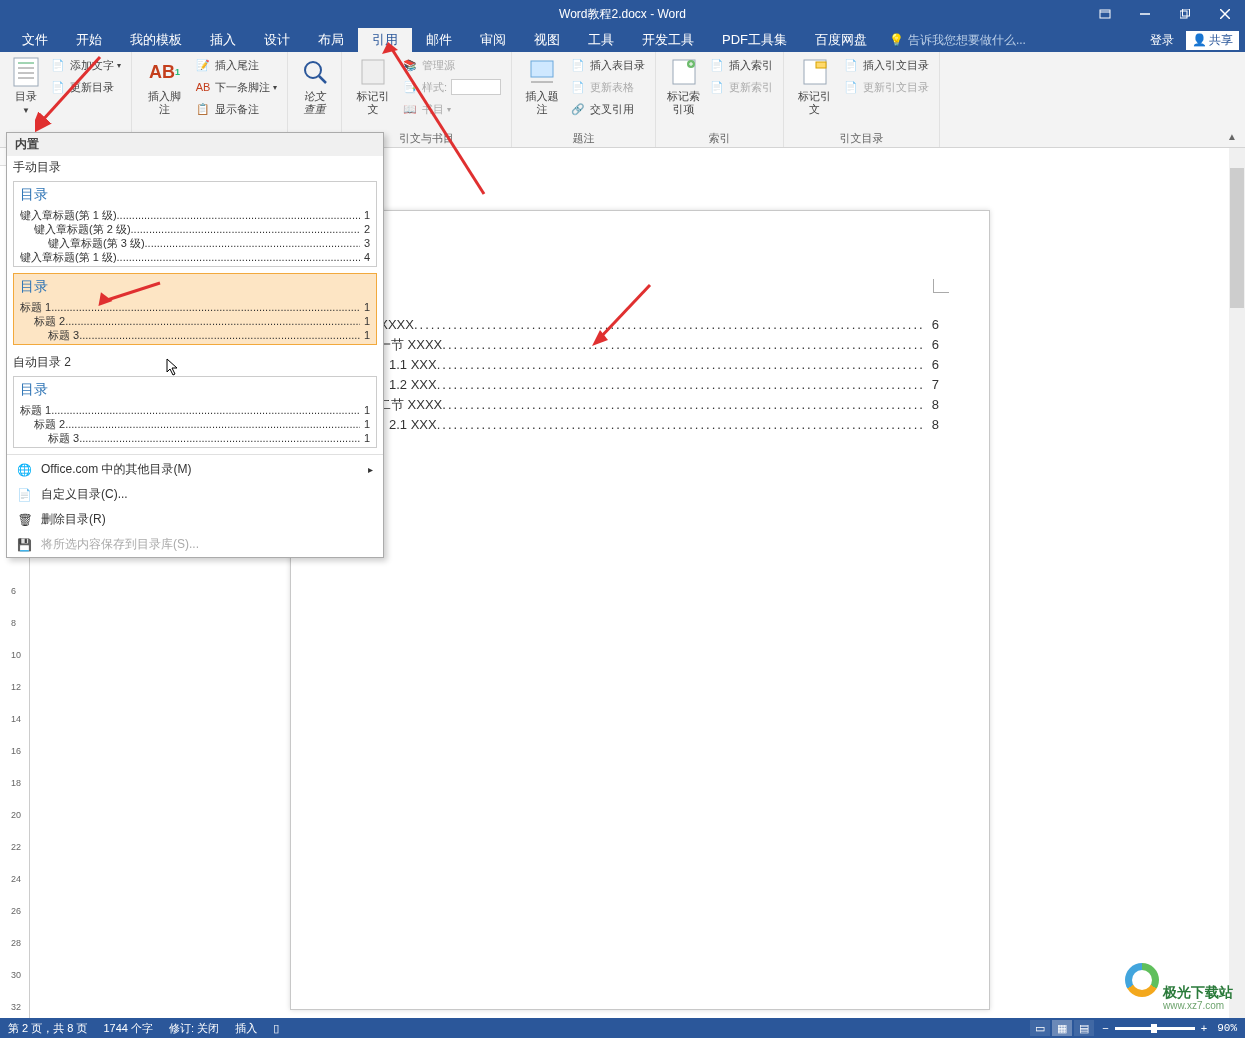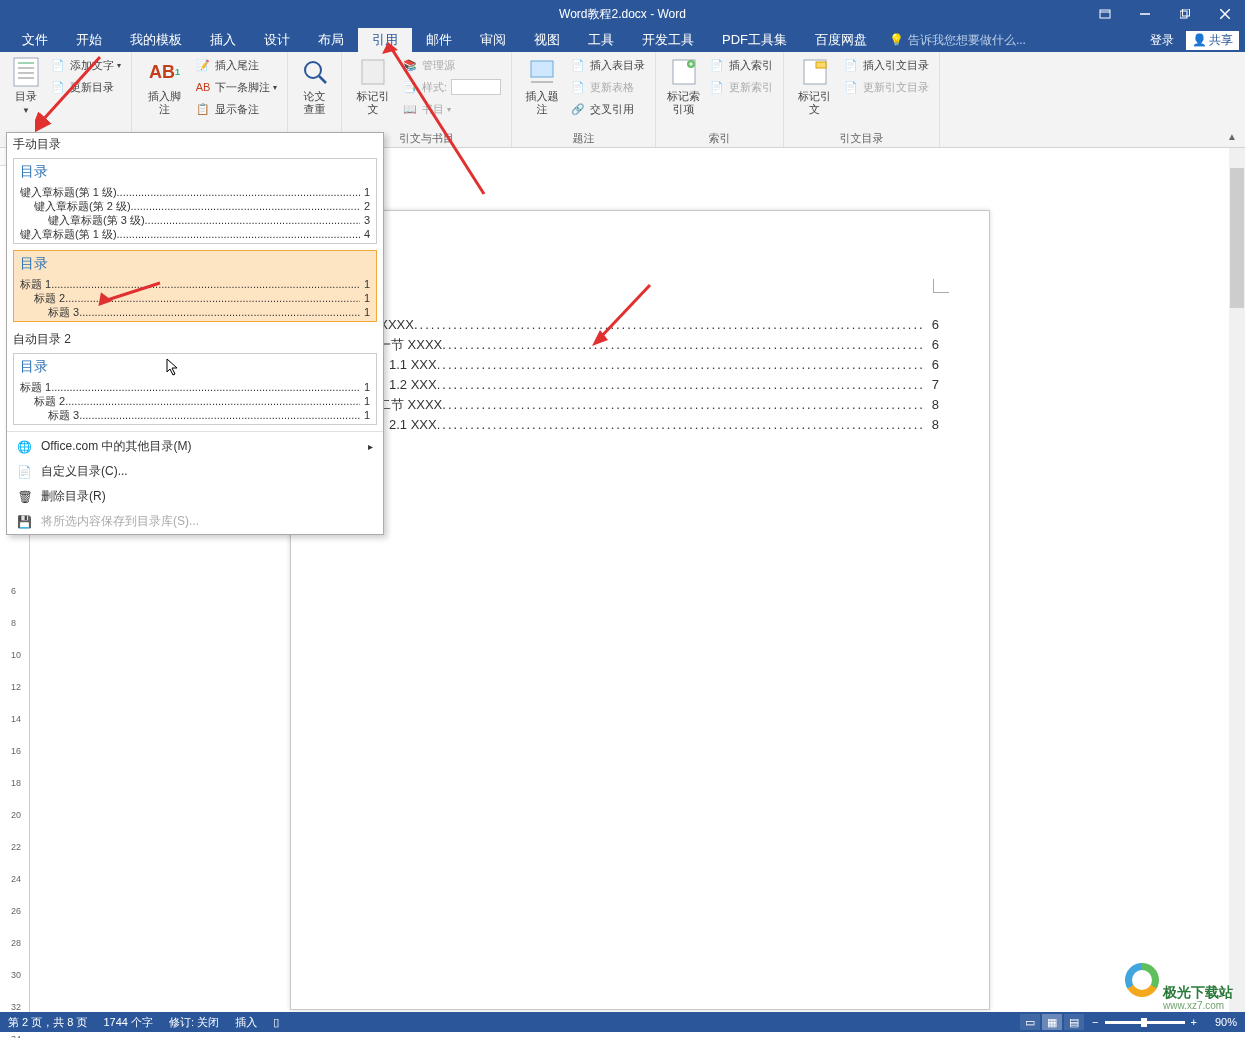--- a/index.html
+++ b/index.html
@@ -51,21 +51,21 @@
   .dd-preview .pv-row .t { white-space:nowrap; }
   .dd-preview .pv-row .d { flex:1; overflow:hidden; position:relative; }
   .dd-preview .pv-row .d::after { content:"..........................................................................................................................................."; font-size:11px; }
   .dd-preview .pv-row .n { width:10px; text-align:right; }
   .dd-sep { height:1px; background:#e0e0e0; margin:2px 0; }
   .dd-menu-item { display:flex; align-items:center; padding:4px 10px; font-size:12px; color:#333; }
   .dd-menu-item.disabled { color:#aaa; }
   .dd-menu-item .mi-icon { width:16px; height:16px; margin-right:8px; display:flex; align-items:center; justify-content:center; }
   .dd-menu-item .mi-caret { margin-left:auto; font-size:10px; }
   .arrow { position:absolute; pointer-events:none; z-index:200; }
-  .statusbar { position:absolute; left:0; right:0; bottom:6px; height:20px; background:#2b579a; color:#fff; font-size:11px; display:flex; align-items:center; padding:0 8px; }
+  .statusbar { position:absolute; left:0; right:0; bottom:0; height:20px; background:#2b579a; color:#fff; font-size:11px; display:flex; align-items:center; padding:0 8px; }
   .statusbar .sb-item { margin-right:16px; }
   .statusbar .sb-right { margin-left:auto; display:flex; align-items:center; }
   .statusbar .sb-right .v { width:20px; height:16px; margin-left:2px; display:flex; align-items:center; justify-content:center; background:rgba(255,255,255,0.1); }
   .statusbar .sb-right .slider { width:80px; height:3px; background:#fff; margin:0 6px; position:relative; }
   .statusbar .sb-right .slider::after { content:""; position:absolute; left:36px; top:-3px; width:6px; height:9px; background:#fff; }
   .watermark { position:absolute; right:12px; bottom:26px; z-index:300; display:flex; align-items:center; }
   .watermark .logo-circle { width:34px; height:34px; border-radius:50%; background:conic-gradient(#5fbf5c 0 120deg,#f3a81d 120deg 240deg,#42a5dd 240deg 360deg); position:relative; }
   .watermark .logo-circle::after{ content:""; position:absolute; left:7px; top:7px; width:20px; height:20px; background:#fff; border-radius:50%; }
   .watermark .wm-text { margin-left:4px; line-height:13px;margin-top:38px; }
   .watermark .wm-main { font-size:14px; font-weight:bold; color:#2a7a3a; }
@@ -185,21 +185,21 @@
           </div>
         <div class="small-btn">
             <span class="icon">📋</span>
             <span>显示备注</span>
           </div>
       </div>
     </div>
     <div class="caption">脚注</div>
   </div>
 
-  <div class="ribbon-group" style="width:54px;">
+  <div class="ribbon-group" style="width:54px;font-style:italic;">
     <div class="body">
       <div class="big-btn">
         <div class="icon">
             <svg width="28" height="28">
               <circle cx="12" cy="12" r="8" fill="none" stroke="#2b579a" stroke-width="2"></circle>
               <line x1="18" y1="18" x2="25" y2="25" stroke="#2b579a" stroke-width="2.5"></line>
             </svg>
           </div>
         <div class="label">论文查重</div>
       </div>
@@ -397,20 +397,21 @@
           <span class="txt">2.1 XXX</span>
           <span class="dots"></span>
           <span class="pg">8</span>
         </div>
       </div>
     <div style="position:absolute;right:40px;top:68px;width:16px;height:14px;border-left:1px solid #aaa;border-bottom:1px solid #aaa;"></div>
   </div>
 </div>
 
 <div class="dropdown">
+  <div class="dd-header">内置</div>
   <div class="dd-section-title">手动目录</div>
   <div class="dd-preview">
     <div class="pv-title">目录</div>
     <div id="pv-manual">
         <div class="pv-row">
           <span class="t" style="padding-left:0px">键入章标题(第 1 级)</span>
           <span class="d"></span>
           <span class="n">1</span>
         </div>
         <div class="pv-row">
@@ -526,21 +527,21 @@
   <span class="sb-item">修订: 关闭</span>
   <span class="sb-item">插入</span>
   <span class="sb-item">▯</span>
   <div class="sb-right">
     <div class="v">▭</div>
     <div class="v" style="background:rgba(255,255,255,0.3);">▦</div>
     <div class="v">▤</div>
     <span style="margin-left:8px;">−</span>
     <div class="slider"></div>
     <span>+</span>
-    <span style="margin-left:18px;">90%</span>
+    <span style="margin-left:10px;font-family:Liberation Mono, monospace;">90%</span>
   </div>
 </div>
 
 <div class="watermark">
   <div class="logo-circle"></div>
   <div class="wm-text">
     <div class="wm-main">极光下载站</div>
     <div class="wm-sub">www.xz7.com</div>
   </div>
 </div>

